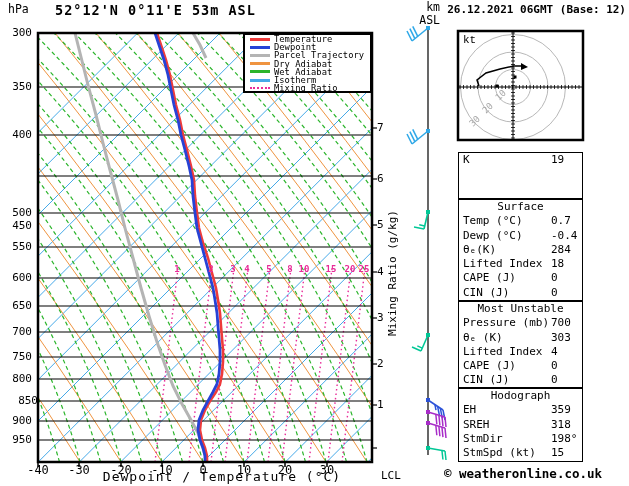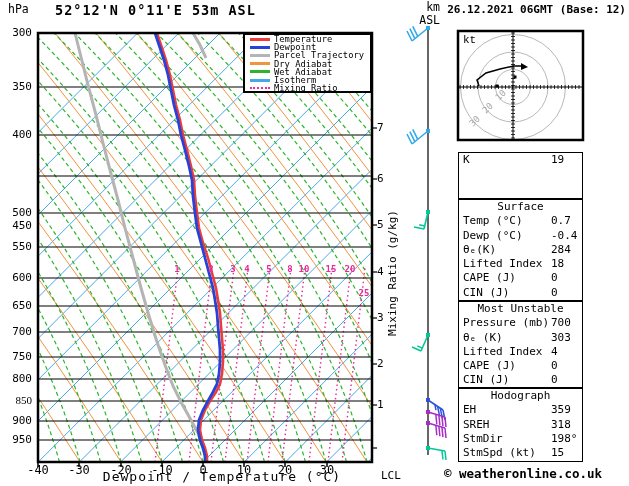--- a/index.html
+++ b/index.html
@@ -351,21 +351,21 @@
       <div class="t ptick" style="left:2px;top:81px;">350</div>
       <div class="t ptick" style="left:2px;top:129px;">400</div>
       <div class="t ptick" style="left:2px;top:176px;margin-top:44px;">450</div>
       <div class="t ptick" style="left:2px;top:207px;">500</div>
       <div class="t ptick" style="left:2px;top:241px;">550</div>
       <div class="t ptick" style="left:2px;top:272px;">600</div>
       <div class="t ptick" style="left:2px;top:300px;">650</div>
       <div class="t ptick" style="left:2px;top:326px;">700</div>
       <div class="t ptick" style="left:2px;top:351px;">750</div>
       <div class="t ptick" style="left:2px;top:373px;">800</div>
-      <div class="t ptick" style="left:2px;top:395px;font-family:Liberation Serif, serif;">850</div>
+      <div class="t ptick" style="left:8px;top:395px;">850</div>
       <div class="t ptick" style="left:2px;top:415px;">900</div>
       <div class="t ptick" style="left:2px;top:434px;">950</div>
     </div>
   <div id="xticks">
       <div class="t xtick" style="left:38px;top:464px;">-40</div>
       <div class="t xtick" style="left:79px;top:464px;">-30</div>
       <div class="t xtick" style="left:121px;top:464px;">-20</div>
       <div class="t xtick" style="left:162px;top:464px;">-10</div>
       <div class="t xtick" style="left:203px;top:464px;">0</div>
       <div class="t xtick" style="left:244px;top:464px;">10</div>
@@ -384,21 +384,21 @@
   <div id="mixnums">
       <div class="t mixnum" style="left:177px;top:265px;color:#e82b98;">1</div>
       <div class="t mixnum" style="left:211px;top:265px;color:#e82b98;">2</div>
       <div class="t mixnum" style="left:233px;top:265px;color:#e82b98;">3</div>
       <div class="t mixnum" style="left:247px;top:265px;color:#e82b98;">4</div>
       <div class="t mixnum" style="left:269px;top:265px;color:#e82b98;">5</div>
       <div class="t mixnum" style="left:290px;top:265px;color:#e82b98;">8</div>
       <div class="t mixnum" style="left:304px;top:265px;color:#e82b98;">10</div>
       <div class="t mixnum" style="left:331px;top:265px;color:#e82b98;">15</div>
       <div class="t mixnum" style="left:350px;top:265px;color:#e82b98;">20</div>
-      <div class="t mixnum" style="left:364px;top:265px;color:#e82b98;margin-top:24px;">25</div>
+      <div class="t mixnum" style="left:364px;top:265px;color:#e82b98;">25</div>
     </div>
 
   <div class="t lcl" style="left:381px;top:442px;">LCL</div>
   <div class="t mixlabel" style="left:392px;top:273px;">Mixing Ratio (g/kg)</div>
   <div class="t xlabel" style="left:222px;top:470px;">Dewpoint / Temperature (°C)</div>
   <div class="t kt" style="left:463px;top:35px;">kt</div>
 
   <div id="panels">
       <div class="panel" style="left: 458px; top: 152px; width: 125px; height: 47px;">
         <div class="prow">

